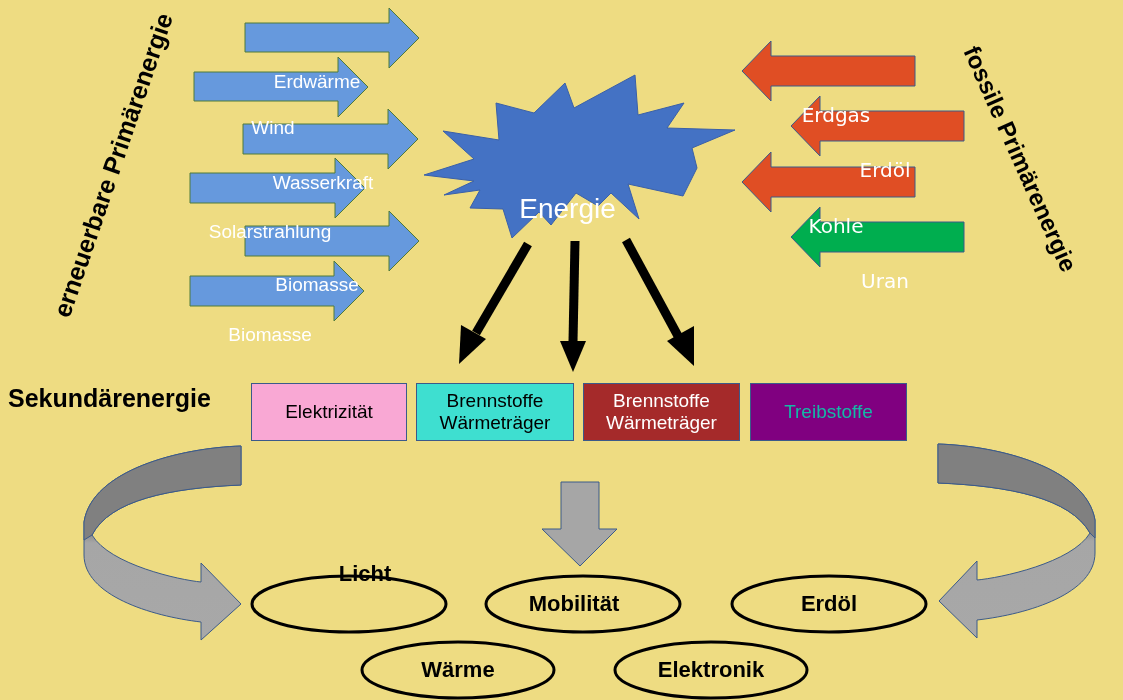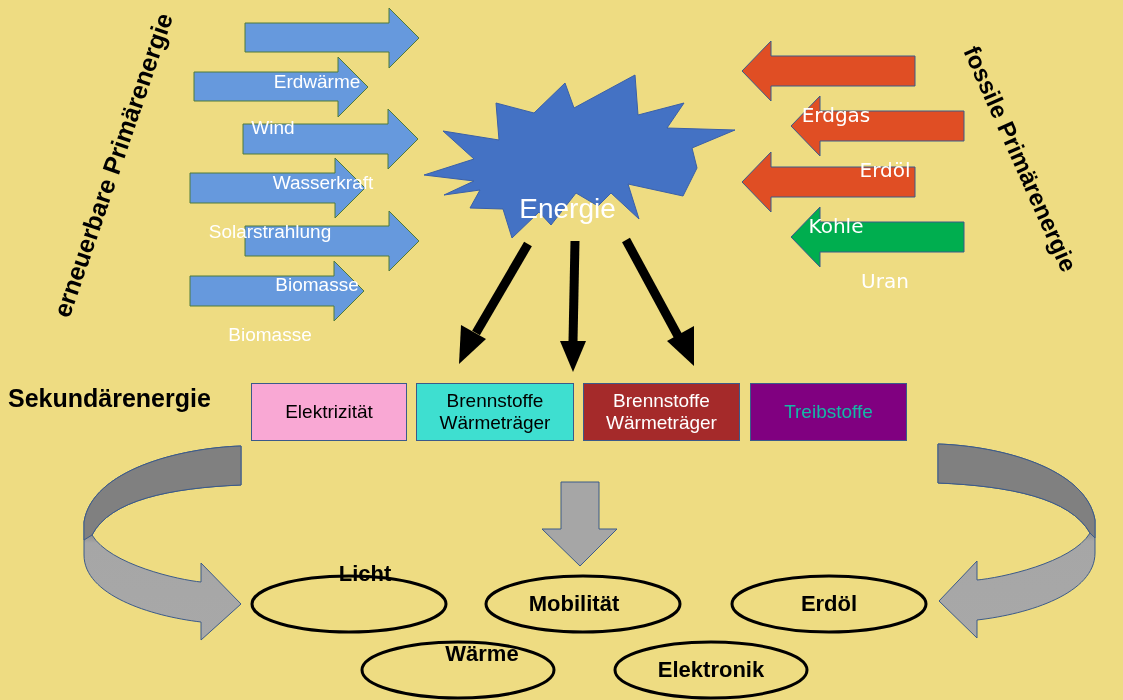--- a/index.html
+++ b/index.html
@@ -92,14 +92,14 @@
 <div class="box" id="box0" style="left: 251px; top: 383px; width: 156px; height: 58px; background: #f9a8d4; color: rgb(0, 0, 0);">Elektrizität</div>
 <div class="box" id="box1" style="left: 416px; top: 383px; width: 158px; height: 58px; white-space: pre; background: rgb(62, 223, 208); color: rgb(0, 0, 0);">Brennstoffe
 Wärmeträger</div>
 <div class="box" id="box2" style="left: 583px; top: 383px; width: 157px; height: 58px; white-space: pre; background: rgb(165, 42, 42); color: rgb(255, 255, 255);">Brennstoffe
 Wärmeträger</div>
 <div class="box" id="box3" style="left: 750px; top: 383px; width: 157px; height: 58px; background: rgb(128, 0, 128); color: #14b8a6;">Treibstoffe</div>
 
 <div class="oval-lbl" style="left:252px;top:558px;width:170px;height:32px;margin-left:28px;">Licht</div>
 <div class="oval-lbl" style="left:486px;top:588px;width:176px;height:32px;">Mobilität</div>
 <div class="oval-lbl" style="left:732px;top:588px;width:194px;height:32px;">Erdöl</div>
-<div class="oval-lbl" style="left:362px;top:638px;width:192px;height:32px;padding-left:24px;">Wärme</div>
+<div class="oval-lbl" style="left:362px;top:654px;width:192px;height:32px;">Wärme</div>
 <div class="oval-lbl" style="left:615px;top:654px;width:192px;height:32px;">Elektronik</div>
 
 </body></html>

